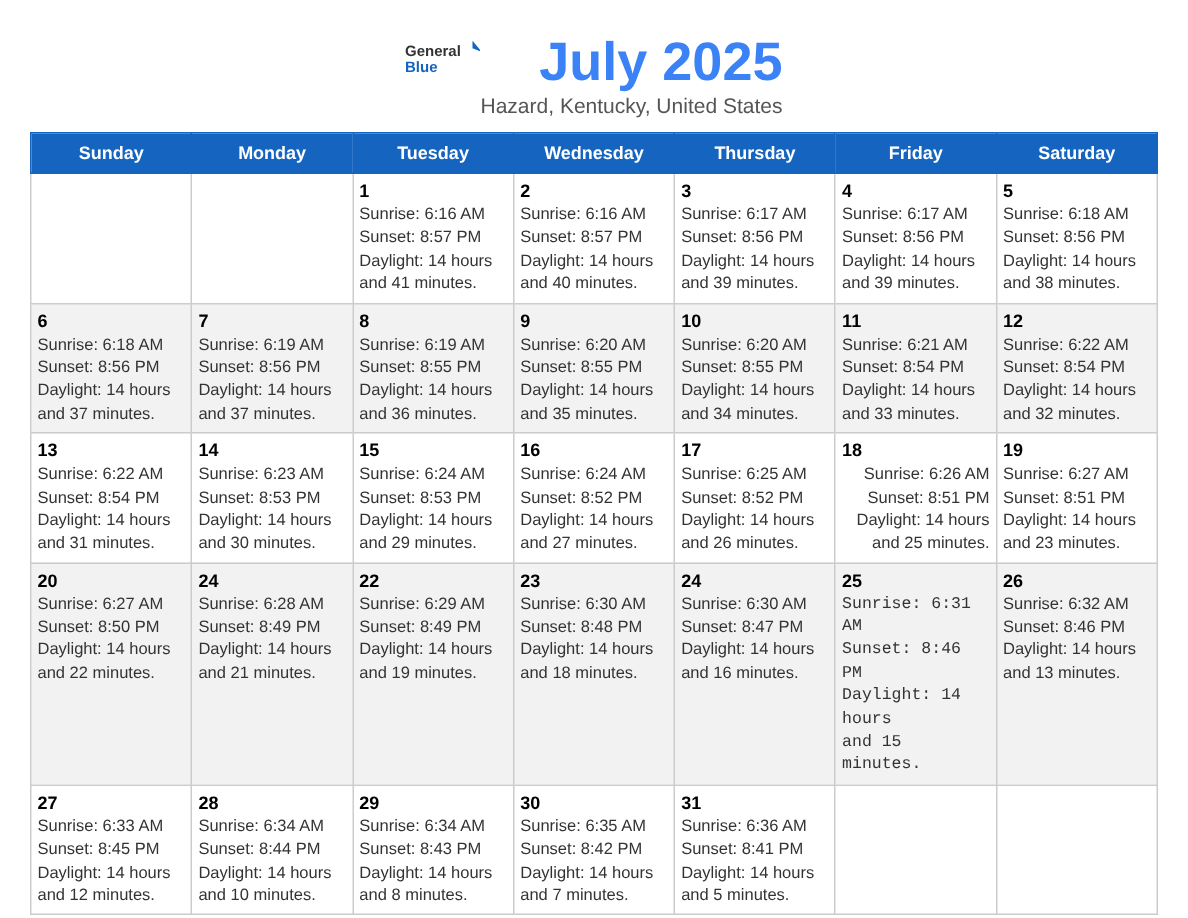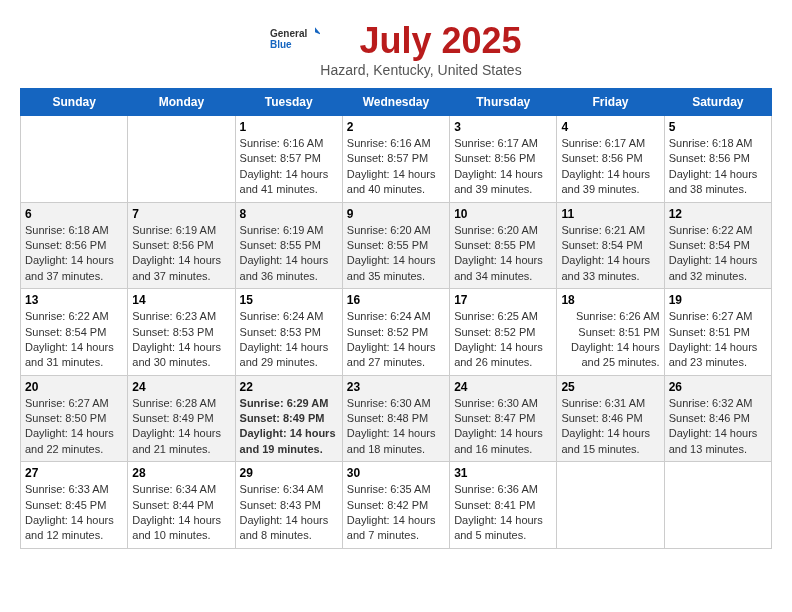--- a/index.html
+++ b/index.html
@@ -19,21 +19,21 @@
     .logo {
       display: flex;
       align-items: center;
     }
     .title-block {
       text-align: right;
     }
     .month-title {
       font-size: 36px;
       font-weight: bold;
-      color: #b91c1c;
+      color: #3b82f6;
     }
     .location {
       font-size: 14px;
       color: #555;
     }
     .calendar {
       width: 100%;
       border-collapse: collapse;
       font-size: 11px;
     }
@@ -258,42 +258,42 @@
         </td>
         <td>
           <div class="day-num">24</div>
           <div class="day-info" style="white-space: pre-line;">Sunrise: 6:28 AM
 Sunset: 8:49 PM
 Daylight: 14 hours
 and 21 minutes.</div>
         </td>
         <td>
           <div class="day-num">22</div>
-          <div class="day-info" style="white-space: pre-line; font-weight: bold;">Sunrise: 6:29 AM
+          <div class="day-info" style="white-space: pre-line;">Sunrise: 6:29 AM
 Sunset: 8:49 PM
 Daylight: 14 hours
 and 19 minutes.</div>
         </td>
         <td>
           <div class="day-num">23</div>
           <div class="day-info" style="white-space: pre-line;">Sunrise: 6:30 AM
 Sunset: 8:48 PM
 Daylight: 14 hours
 and 18 minutes.</div>
         </td>
         <td>
           <div class="day-num">24</div>
           <div class="day-info" style="white-space: pre-line;">Sunrise: 6:30 AM
 Sunset: 8:47 PM
 Daylight: 14 hours
 and 16 minutes.</div>
         </td>
         <td>
           <div class="day-num">25</div>
-          <div class="day-info" style="white-space: pre-line;">Sunrise: 6:31 AM
+          <div class="day-info" style="white-space: pre-line; font-family: Liberation Mono, monospace;">Sunrise: 6:31 AM
 Sunset: 8:46 PM
 Daylight: 14 hours
 and 15 minutes.</div>
         </td>
         <td>
           <div class="day-num">26</div>
           <div class="day-info" style="white-space: pre-line;">Sunrise: 6:32 AM
 Sunset: 8:46 PM
 Daylight: 14 hours
 and 13 minutes.</div>

